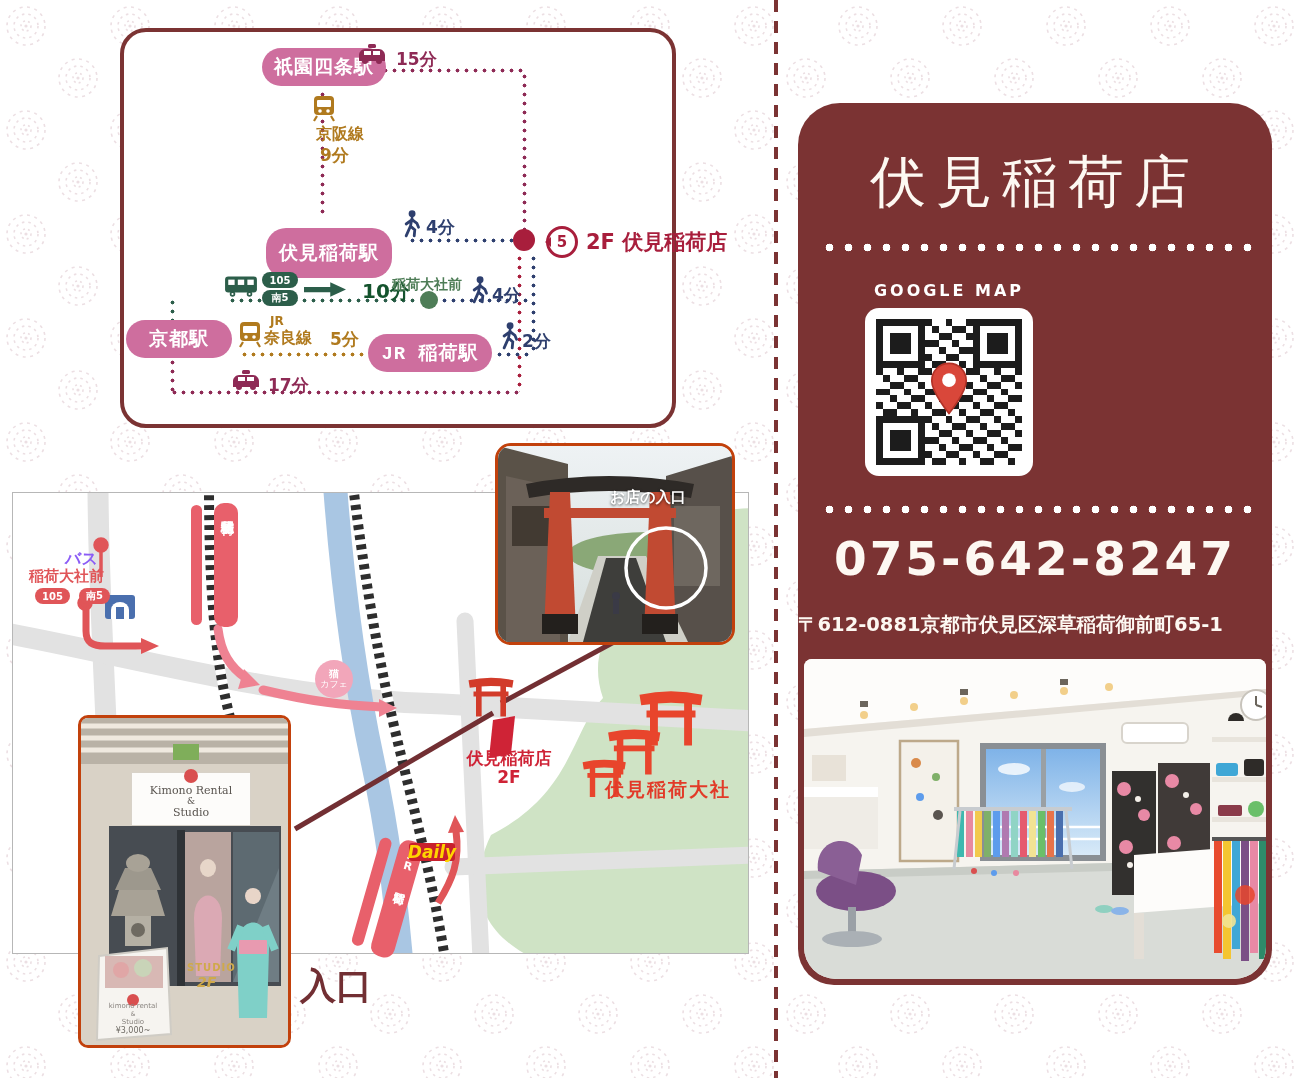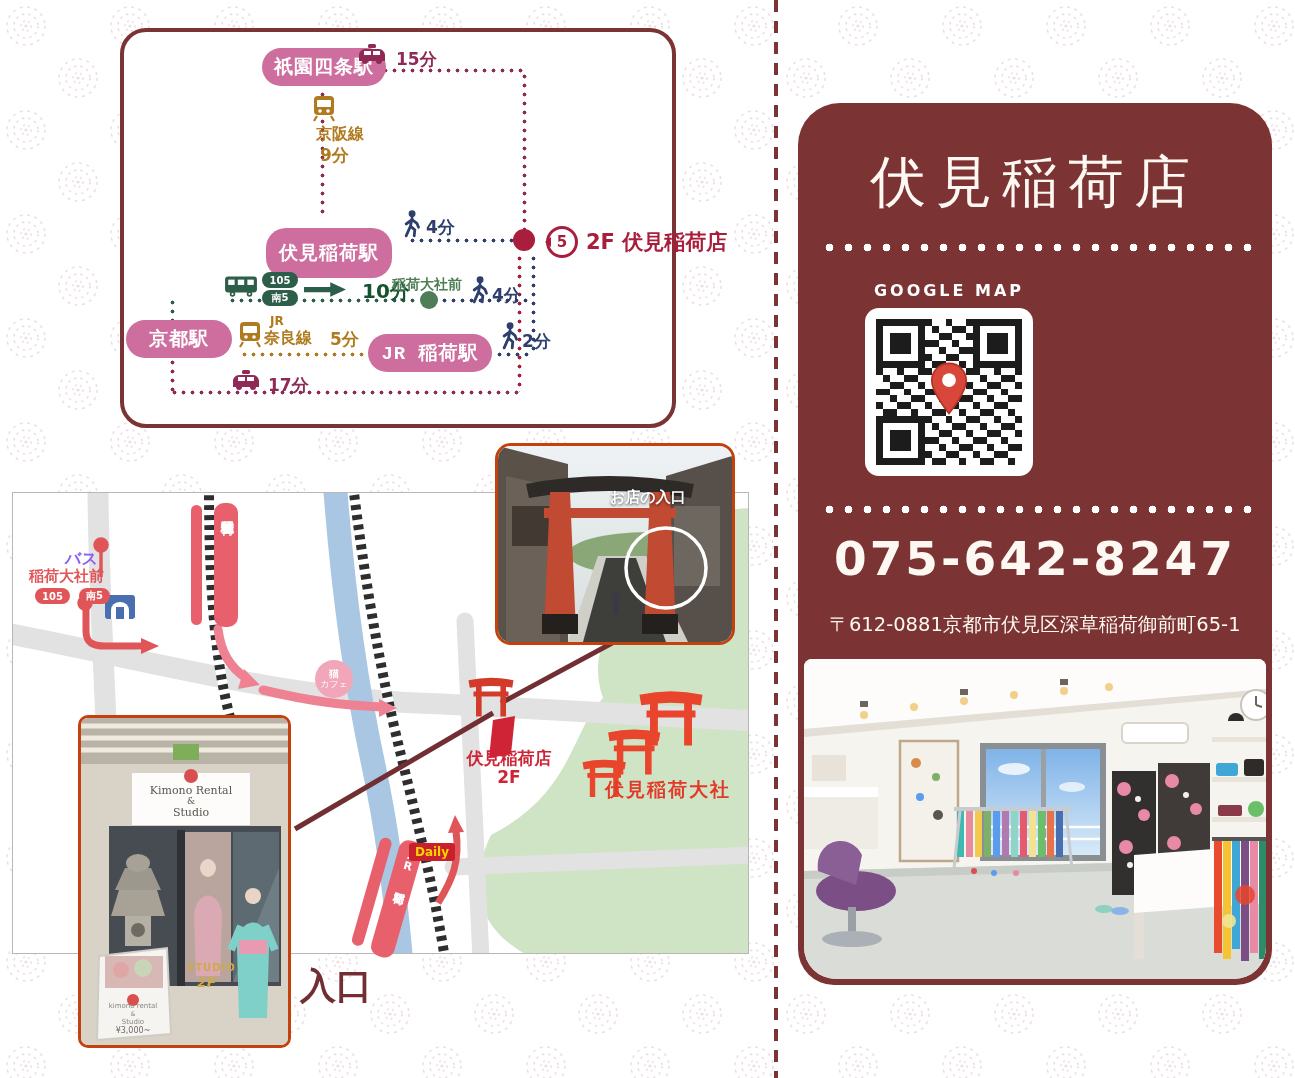--- a/index.html
+++ b/index.html
@@ -287,21 +287,21 @@
     
     <div class="tlabel" style="left:438px;top:254px;width:116px;text-align:center;font-size:17px;color:#cf2336">伏見稲荷店</div>
     <div class="tlabel" style="left:438px;top:274px;width:116px;text-align:center;font-size:17px;color:#cf2336">2F</div>
 
     
     <div class="tlabel" style="left:592px;top:284px;font-size:19px;letter-spacing:2px;color:#e23a28">伏見稲荷大社</div>
 
     
     <div class="abs" style="left:396px;top:350px;width:46px;height:18px;background:#c8202d;border-radius:3px;
          display:flex;align-items:center;justify-content:center">
-      <span style="color:#ffd400;font-size:12px;font-weight:bold;">Daily</span>
+      <span style="color:#ffd400;font-size:17px;font-weight:bold;font-style:italic">Daily</span>
     </div>
   </div>
 
   <div class="abs tlabel" style="left:300px;top:962px;font-size:36px;color:#722f33;z-index:6">入口</div>
 
   <div class="photo" style="left:495px;top:443px;width:234px;height:196px;border-radius:16px">
     <svg width="234" height="196" viewBox="0 0 234 196">
       <defs>
         <linearGradient id="sky1" x1="0" y1="0" x2="0" y2="1">
           <stop offset="0" stop-color="#eef2f4"></stop>
@@ -846,21 +846,21 @@
         <path d="M18,1 C9,1 2.5,8 2.5,16.5 C2.5,27 18,46 18,46 S33.5,27 33.5,16.5 C33.5,8 27,1 18,1 Z" fill="#d9473a" stroke="#b23227" stroke-width="1.5"></path>
         <circle cx="18" cy="16" r="6.2" fill="#fff"></circle>
       </svg>
     </div>
 
 
     <div class="dotsep" style="left:22px;top:402px;width:432px"></div>
 
     <div class="abs" style="left:0;top:428px;width:474px;text-align:center;color:#fdf8f2;font-size:47px;font-weight:600;letter-spacing:3px">075-642-8247</div>
 
-    <div class="abs" style="left:0;top:508px;width:474px;text-align:center;color:#fdf8f2;font-size:19.5px;font-weight:400">〒612-0881京都市伏見区深草稲荷御前町65-1</div>
+    <div class="abs" style="left:0;top:508px;width:474px;color:#fdf8f2;font-size:19.5px;font-weight:700">〒612-0881京都市伏見区深草稲荷御前町65-1</div>
 
     <div class="abs" style="left:6px;top:556px;width:462px;height:320px;border-radius:8px 8px 32px 32px;overflow:hidden">
       <svg width="462" height="320" viewBox="0 0 462 320">
         <defs>
           <linearGradient id="sky2" x1="0" y1="0" x2="0" y2="1">
             <stop offset="0" stop-color="#7fb3e8"></stop>
               <stop offset="1" stop-color="#d8eaf8"></stop>
           </linearGradient>
         </defs>
         <rect width="462" height="320" fill="#f6f4ef"></rect>

